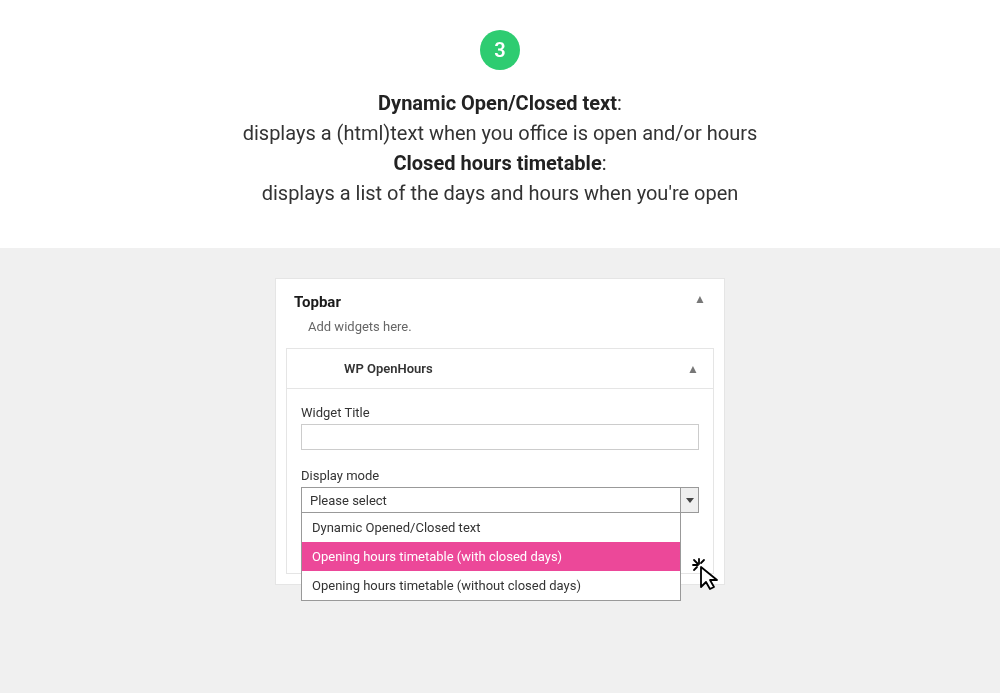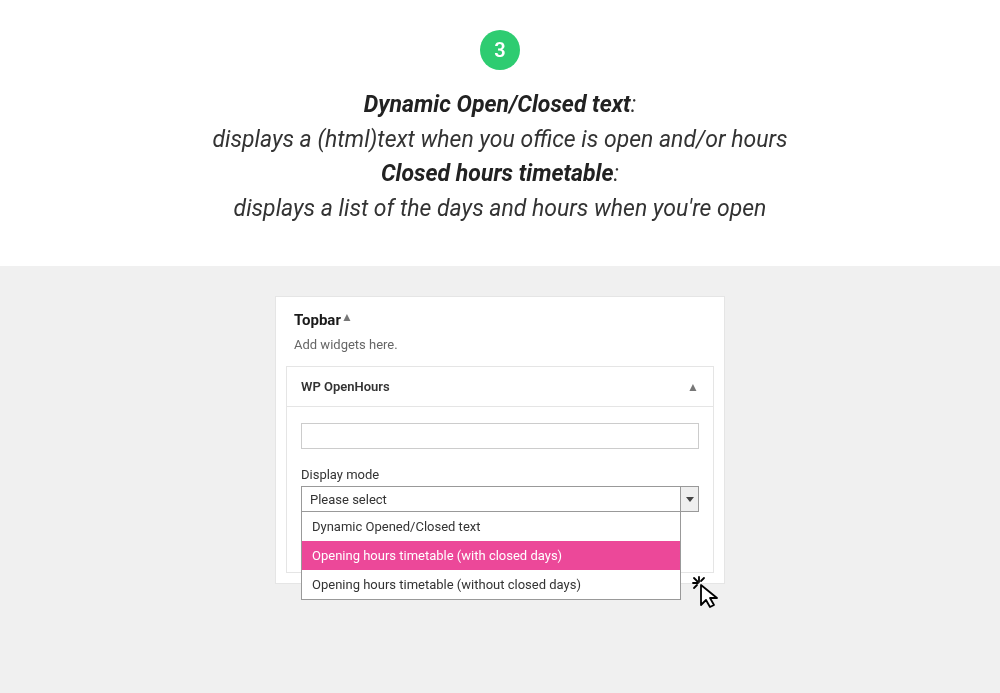--- a/index.html
+++ b/index.html
@@ -29,77 +29,78 @@
       font-weight: 600;
       margin-bottom: 18px;
     }
     .main-title {
       font-size: 26px;
       font-weight: 600;
       color: #222;
       margin-bottom: 22px;
     }
     .desc {
-      font-size: 23px;
+      font-size: 20px;
       color: #333;
       line-height: 1.5;
-      font-style: italic;
     }
     .desc strong {
       font-weight: 700;
       color: #222;
     }
     .lower {
       background: #f0f0f0;
       padding-top: 30px;
       height: 500px;
     }
     .panel {
       width: 450px;
       margin: 0 auto;
       background: #fff;
       border: 1px solid #e5e5e5;
       position: relative;
     }
     .panel-header {
       padding: 14px 18px 4px;
       display: flex;
+      justify-content: space-between;
       align-items: flex-start;
     }
     .panel-title {
       font-size: 15px;
       font-weight: 700;
       color: #1a1a1a;
     }
     .caret {
       font-size: 12px;
       color: #777;
       line-height: 1;
       user-select: none;
     }
     .panel-sub {
-      padding: 4px 18px 14px;
+      padding: 4px 32px 14px;
       font-size: 13px;
       color: #666;
     }
     .widget-box {
       margin: 0 10px 10px;
       border: 1px solid #e5e5e5;
     }
     .widget-header {
       display: flex;
       justify-content: space-between;
       align-items: center;
       padding: 12px 14px;
       border-bottom: 1px solid #e5e5e5;
     }
     .widget-name {
       font-size: 13px;
       font-weight: 600;
       color: #333;
+      margin-left: 43px;
     }
     .widget-body {
       padding: 16px 14px 60px;
       font-size: 13px;
       color: #333;
       position: relative;
     }
     .field-label {
       display: block;
       font-size: 13px;
@@ -200,20 +201,21 @@
     </div>
     <div class="panel-sub">Add widgets here.</div>
 
     <div class="widget-box">
       <div class="widget-header">
         <div class="widget-name">WP OpenHours</div>
         <div class="caret">▲</div>
       </div>
       <div class="widget-body">
         <div class="field-group">
+          <label class="field-label">Widget Title</label>
           <input type="text" class="text-input" value="" style="">
         </div>
         <div class="field-group" style="margin-bottom:0;">
           <label class="field-label">Display mode</label>
           <div class="select-wrap">
             <div class="select-box">
               <span class="select-text">Please select</span>
               <span class="select-arrow"></span>
             </div>
             <div class="dropdown-list">

